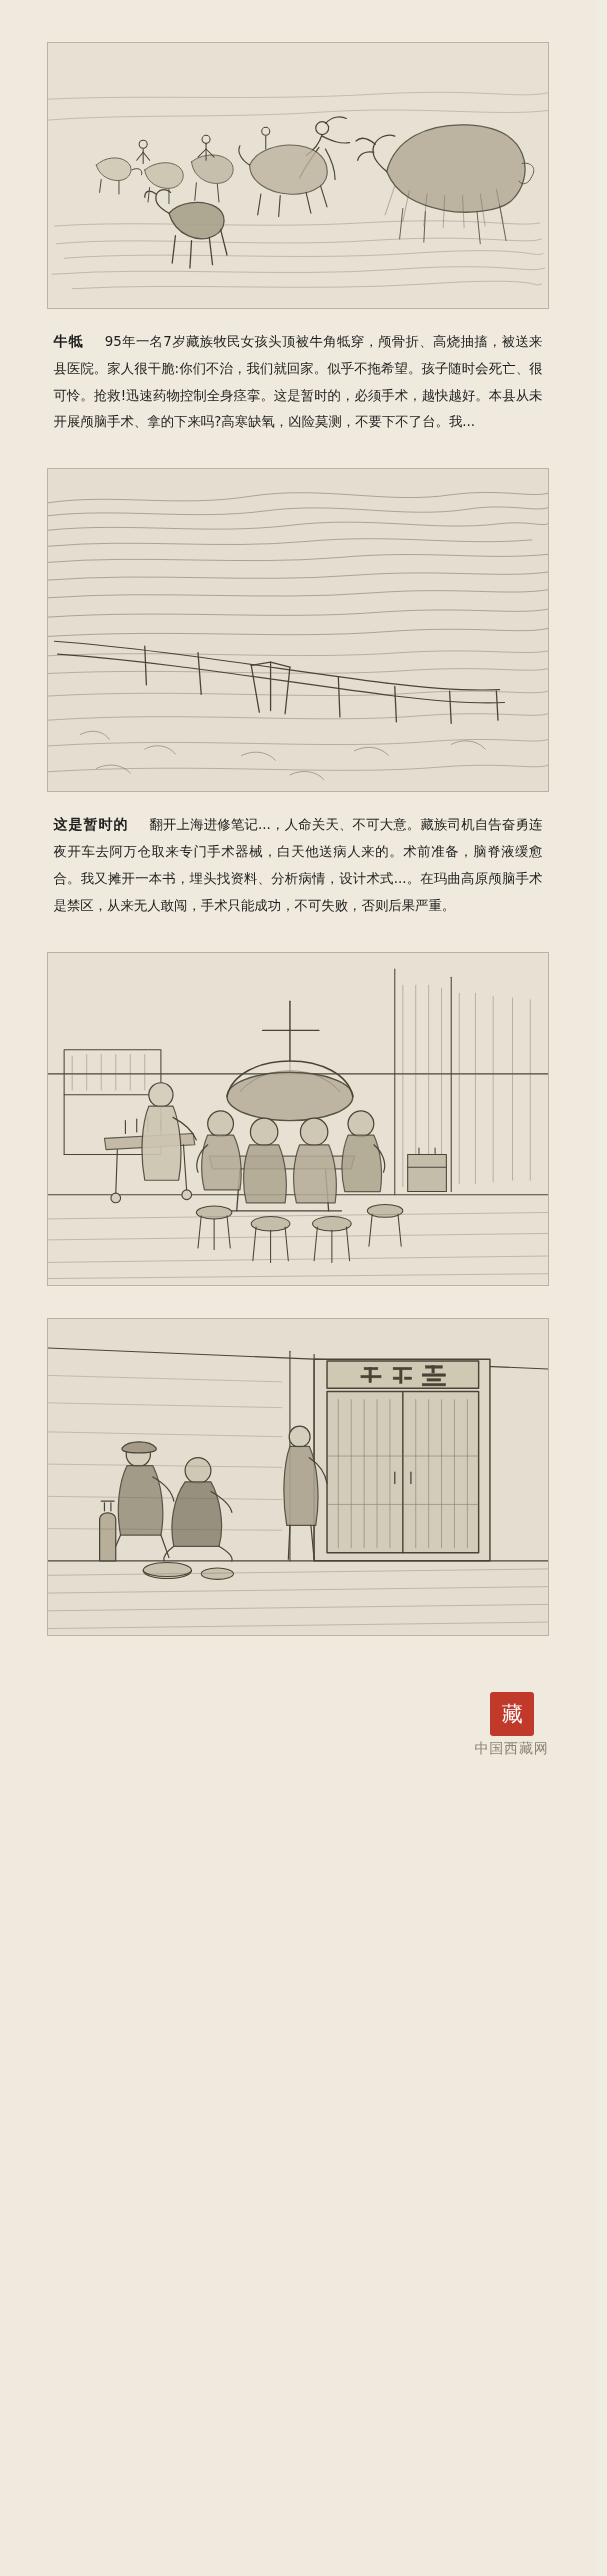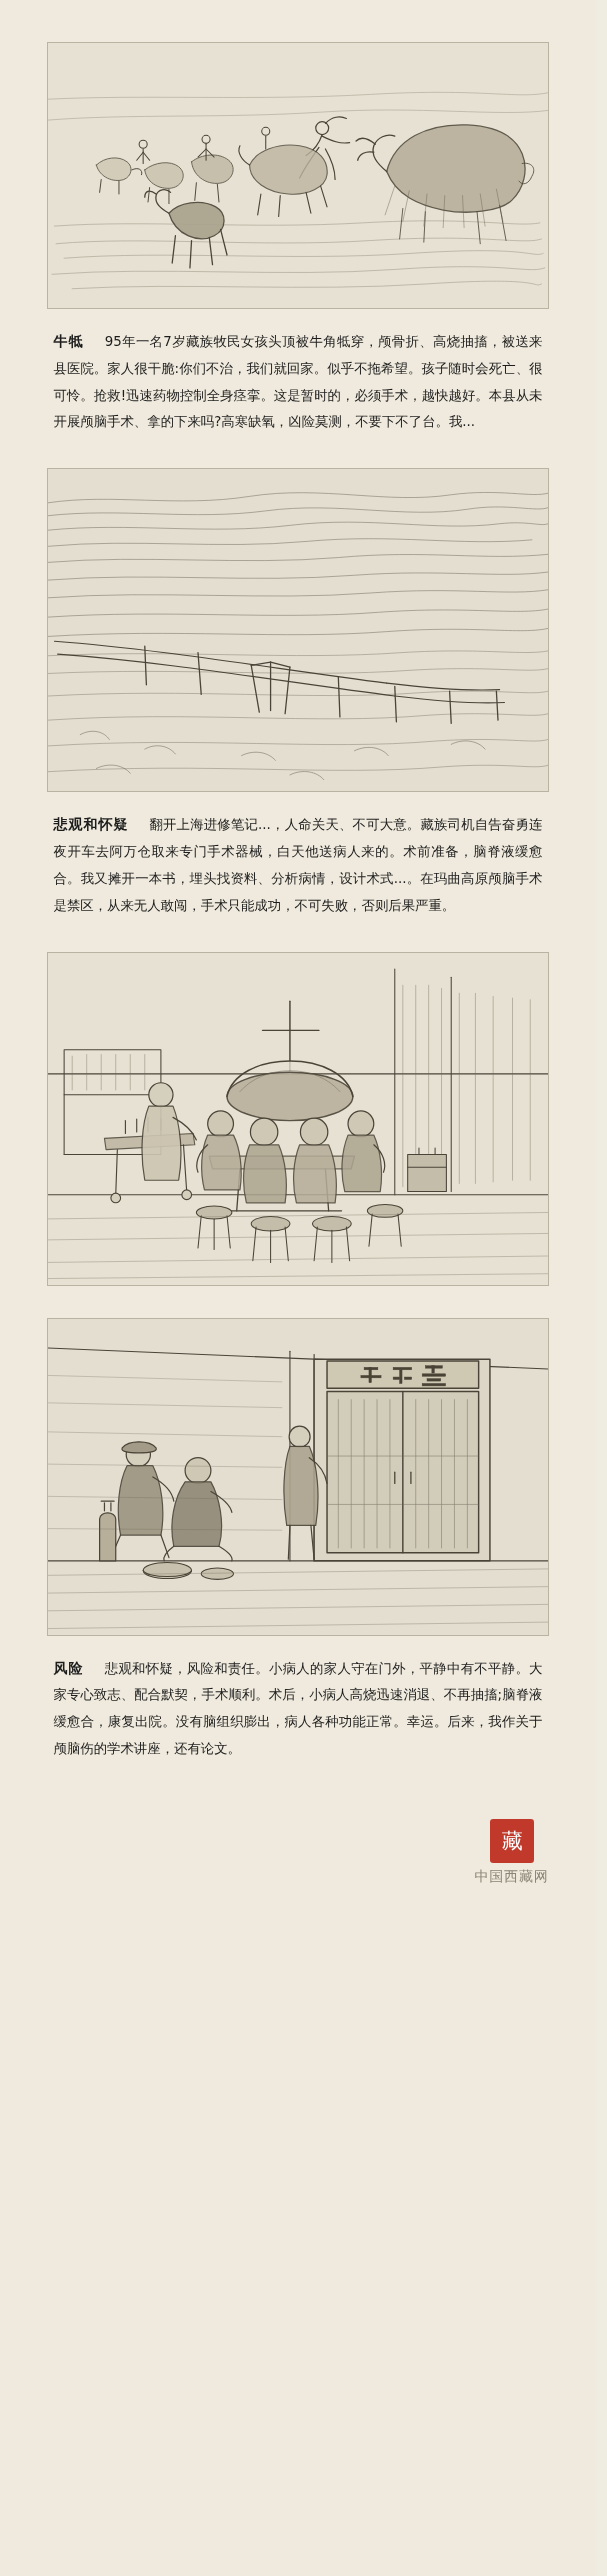--- a/index.html
+++ b/index.html
@@ -259,21 +259,21 @@
             <path d="M120 348 C 134 340, 150 344, 158 354"></path>
             <path d="M240 356 C 256 348, 274 352, 282 362"></path>
             <path d="M380 350 C 396 342, 414 346, 422 356"></path>
             <path d="M500 342 C 516 334, 534 338, 542 348"></path>
             <path d="M60 372 C 76 364, 94 368, 102 378"></path>
             <path d="M300 380 C 316 372, 334 376, 342 386"></path>
           </g>
         </svg>
       </div>
       <div class="caption">
-        <span class="lead">悲观和怀疑</span><span>翻开上海进修笔记...，人命关天、不可大意。藏族司机自告奋勇连夜开车去阿万仓取来专门手术器械，白天他送病人来的。术前准备，脑脊液缓愈合。我又摊开一本书，埋头找资料、分析病情，设计术式...。在玛曲高原颅脑手术是禁区，从来无人敢闯，手术只能成功，不可失败，否则后果严重。</span>
+        <span class="lead">这是暂时的</span><span>翻开上海进修笔记...，人命关天、不可大意。藏族司机自告奋勇连夜开车去阿万仓取来专门手术器械，白天他送病人来的。术前准备，脑脊液缓愈合。我又摊开一本书，埋头找资料、分析病情，设计术式...。在玛曲高原颅脑手术是禁区，从来无人敢闯，手术只能成功，不可失败，否则后果严重。</span>
       </div>
     </div>
 
     <div class="section">
       <div class="illus" style="height:334px">
         <svg viewBox="0 0 620 412" preserveAspectRatio="none" aria-hidden="true">
           <rect class="paper-bg" x="0" y="0" width="620" height="412"></rect>
 
           <g class="sk" stroke-width="1.3">
             <path d="M0 150 L 620 150"></path>
@@ -496,23 +496,20 @@
           </g>
 
           <g class="sk-thin" opacity="0.5">
             <path d="M0 318 L 620 310"></path>
             <path d="M0 340 L 620 332"></path>
             <path d="M0 362 L 620 354"></path>
             <path d="M0 384 L 620 376"></path>
           </g>
         </svg>
       </div>
-      <div class="caption">
-        <span class="lead">风险</span><span>悲观和怀疑，风险和责任。小病人的家人守在门外，平静中有不平静。大家专心致志、配合默契，手术顺利。术后，小病人高烧迅速消退、不再抽搐;脑脊液缓愈合，康复出院。没有脑组织膨出，病人各种功能正常。幸运。后来，我作关于颅脑伤的学术讲座，还有论文。</span>
-      </div>
     </div>
 
   </div>
 
   <div class="footer">
     <div class="logo-wrap">
       <div class="logo-box">藏</div>
       <div class="logo-text">中国西藏网</div>
     </div>
   </div>

